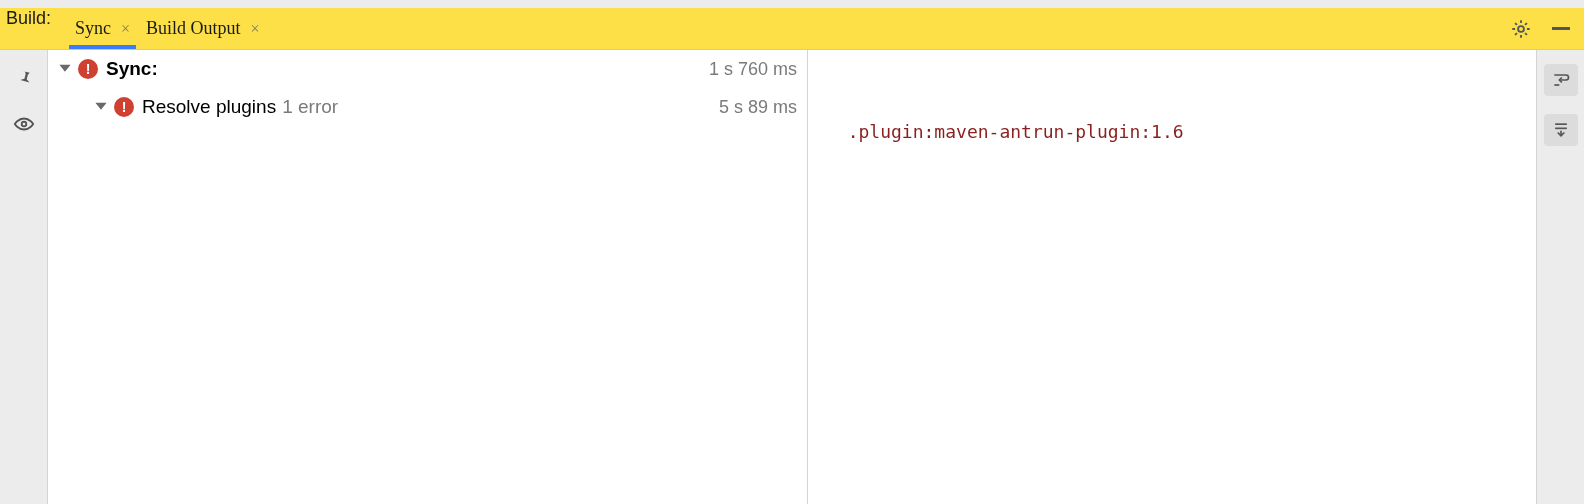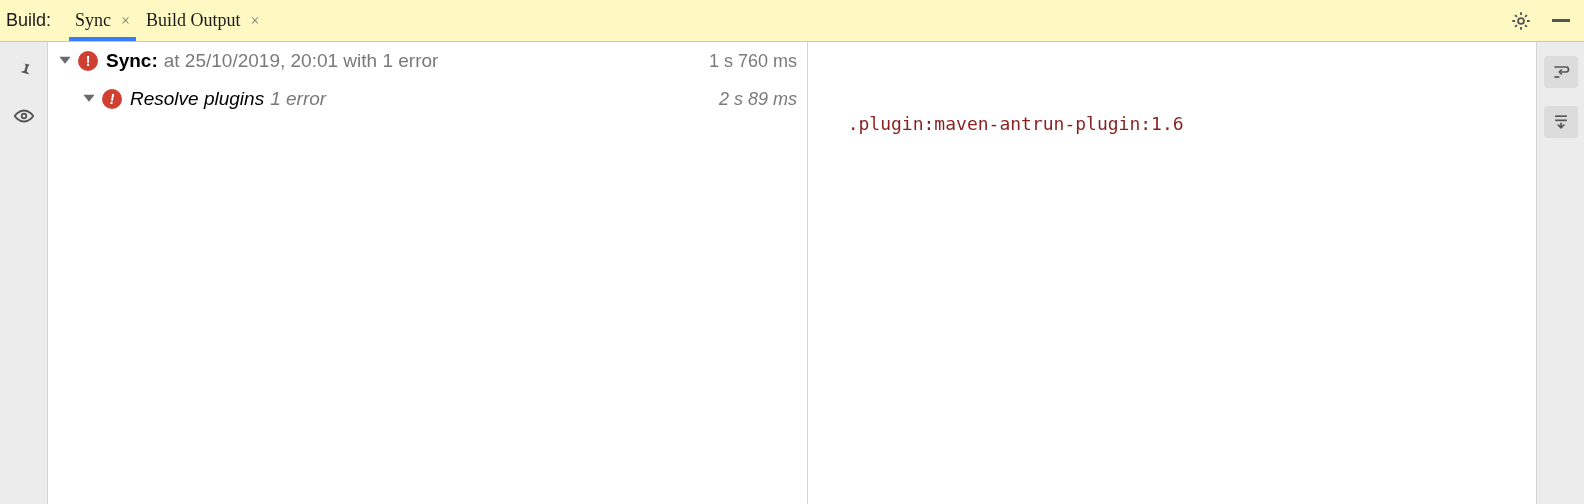--- a/index.html
+++ b/index.html
@@ -7,25 +7,25 @@
       font-family: -apple-system, BlinkMacSystemFont, "Segoe UI", Arial, sans-serif;
       font-size: 14px;
       background: #ececec;
       width: 1584px;
       height: 504px;
       overflow: hidden;
       color: #1a1a1a;
     }
     .header {
       display: flex;
-      align-items: center;
       height: 42px;
       padding: 0 6px 0 4px;
-      background: #fef9c3;
+      background: #fde047;
       border-bottom: 1px solid #c8c8c8;
+      margin-top: 8px;
     }
     .header-label {
       font-size: 18px;
       color: #1a1a1a;
       padding: 0 8px 0 2px;
     }
     .tabs {
       display: flex;
       align-items: stretch;
       height: 100%;
@@ -119,21 +119,21 @@
       white-space: nowrap;
       overflow: hidden;
     }
     .tree-row .chevron {
       width: 18px; height: 18px;
       display:flex; align-items:center; justify-content:center;
       color:#6a6a6a;
       margin-right: 4px;
       flex-shrink:0;
     }
-    .tree-row.depth1 { padding-left: 32px; font-style: italic; }
+    .tree-row.depth1 { padding-left: 44px; }
     .tree-row.depth2 { padding-left: 82px; }
     .tree-row.selected {
       background: #0d5bff;
       color: #ffffff;
     }
     .tree-row .err-icon {
       width: 20px; height: 20px;
       border-radius: 50%;
       background: #d04030;
       display:flex; align-items:center; justify-content:center;
@@ -202,35 +202,34 @@
   <div class="main">
     <div class="tree-panel">
       <div class="tree-row">
         <span class="chevron">
           <svg width="14" height="14" viewBox="0 0 10 10">
               <path d="M1 2l4 5 4-5z" fill="#6a6a6a"></path>
             </svg>
         </span>
         <span class="err-icon"></span>
         <span class="title bold">Sync:</span>
-        <span class="subtext">at 25/10/2019, 20:01 with 1 error</span>
         <span class="spacer"></span>
         <span class="timing">1 s 760 ms</span>
       </div>
       <div class="tree-row depth1">
         <span class="chevron">
           <svg width="14" height="14" viewBox="0 0 10 10">
               <path d="M1 2l4 5 4-5z" fill="#6a6a6a"></path>
             </svg>
         </span>
         <span class="err-icon"></span>
         <span class="title">Resolve plugins</span>
         <span class="subtext">1 error</span>
         <span class="spacer"></span>
-        <span class="timing">2 s 89 ms</span>
+        <span class="timing">5 s 89 ms</span>
       </div>
     </div>
 
     <div class="detail-panel">
       <div class="l2">.plugin:maven-antrun-plugin:1.6</div>
     </div>
   </div>
 
   <div class="gutter-right">
     <div class="gutter-icon boxed">

